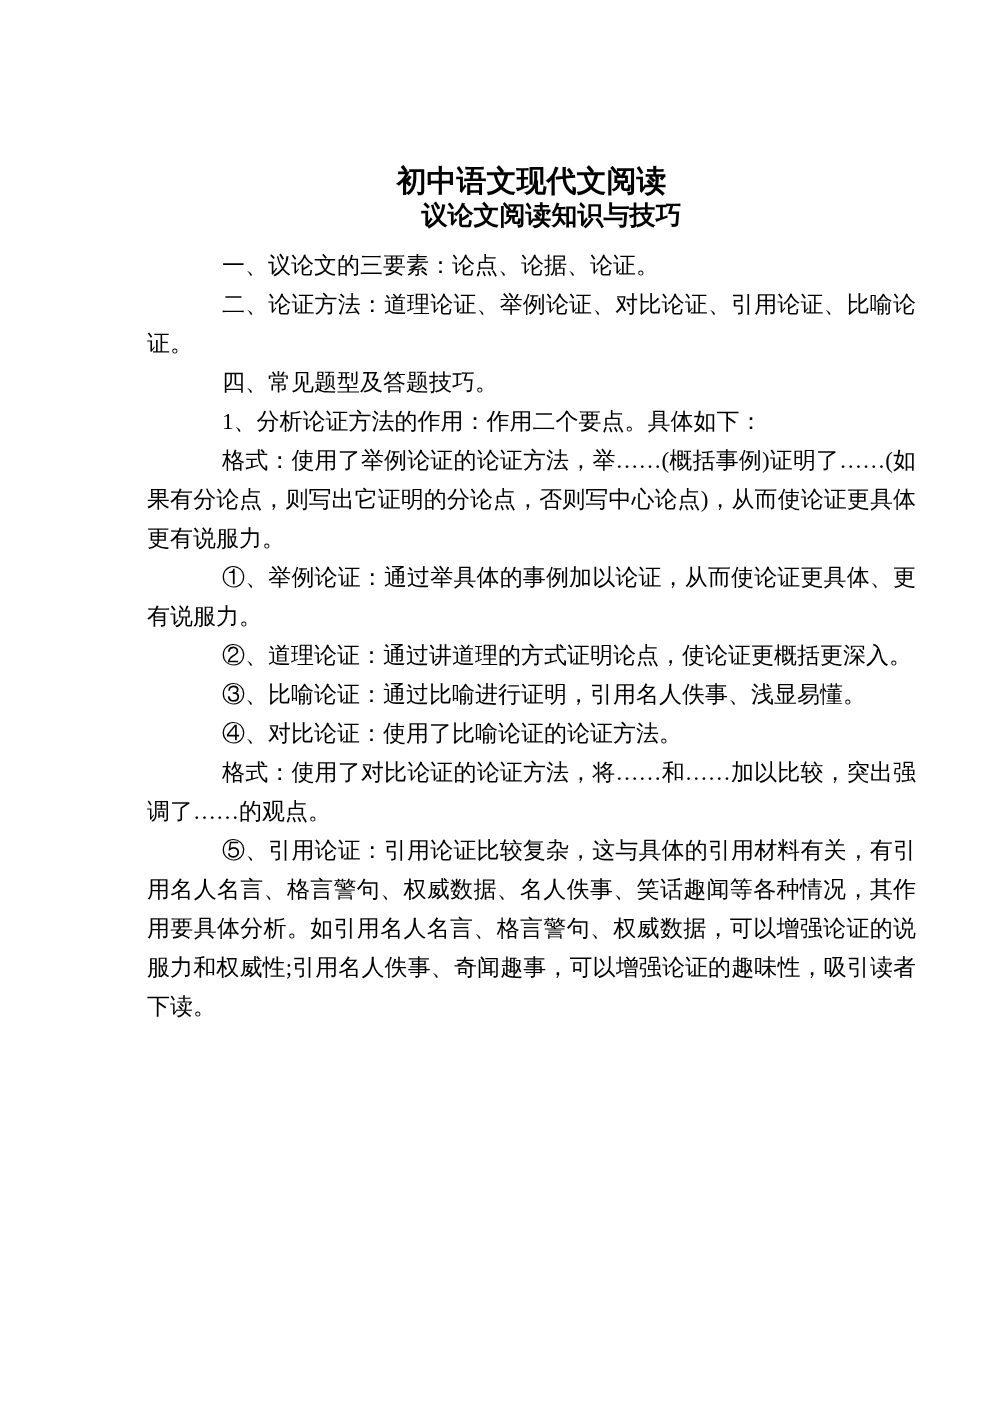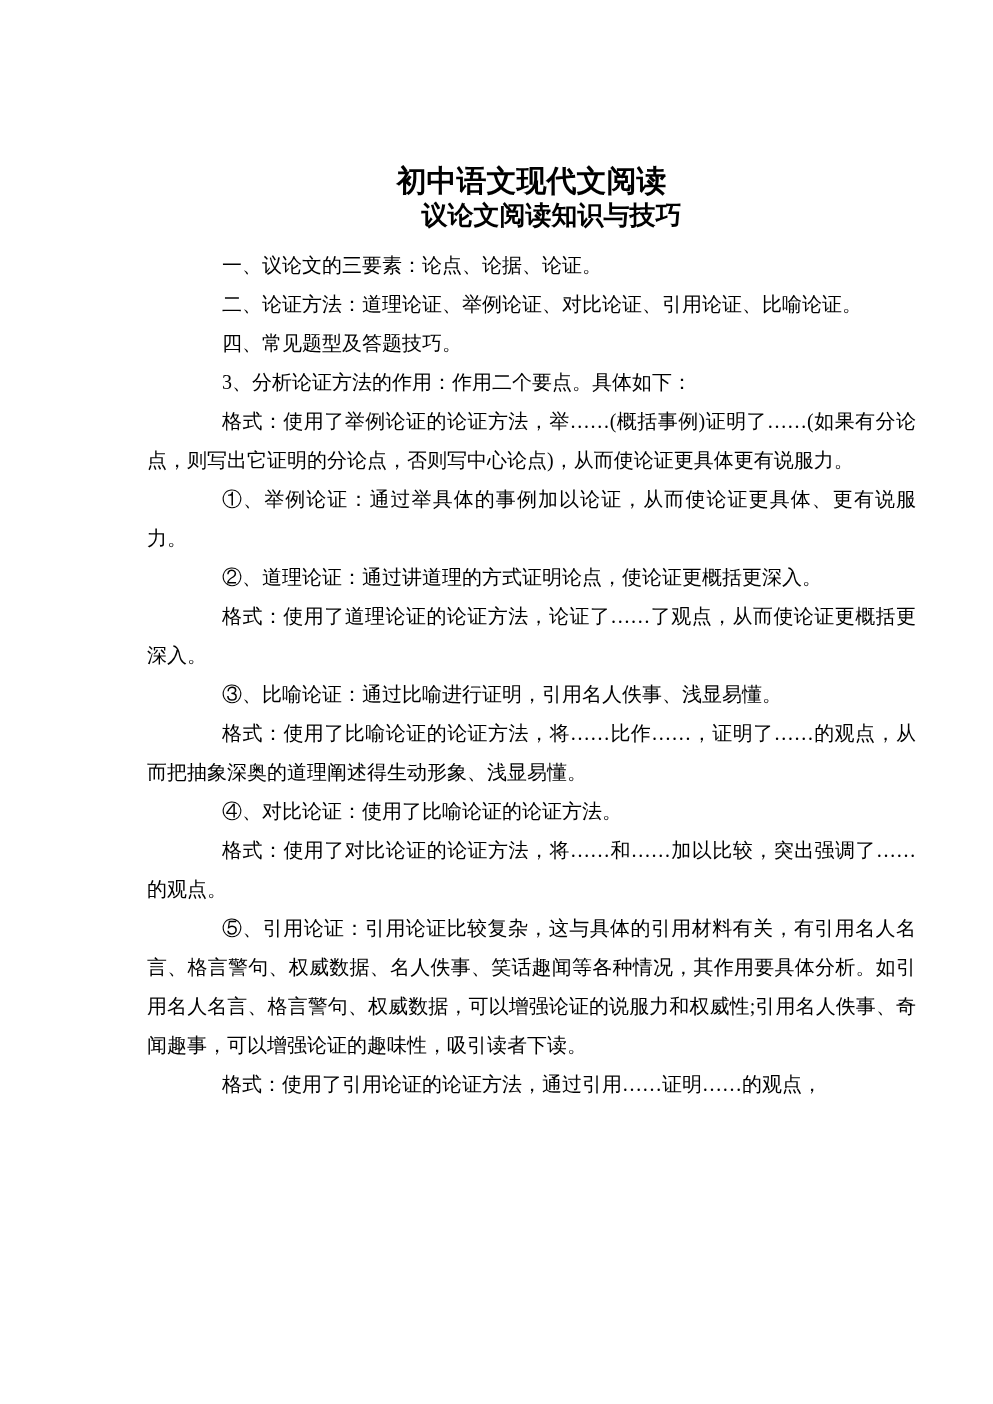--- a/index.html
+++ b/index.html
@@ -32,44 +32,41 @@
   .doc-subtitle {
     margin: 0 0 0 0;
     padding-left: 40px; 
     font-size: 26px;
     font-weight: bold;
     line-height: 34px;
     text-align: center;
   }
   .doc-body {
     margin-top: 13px;
-    font-size: 20px;
+    font-size: 23px;
     line-height: 39px;
     text-align: justify;
   }
   .doc-body p {
     margin: 0;
     text-indent: 75px;
   }
 </style>
 </head>
 <body style="background: rgb(255, 255, 255);">
 
 <div class="page" style="color: rgb(0, 0, 0);">
   <h1 class="doc-title">初中语文现代文阅读</h1>
   <h2 class="doc-subtitle">议论文阅读知识与技巧</h2>
   <div class="doc-body">
     <p>一、议论文的三要素：论点、论据、论证。</p>
     <p>二、论证方法：道理论证、举例论证、对比论证、引用论证、比喻论证。</p>
     <p>四、常见题型及答题技巧。</p>
-    <p>3、分析论证方法的作用：作用二个要点。具体如下：</p>
+    <p>1、分析论证方法的作用：作用二个要点。具体如下：</p>
     <p>格式：使用了举例论证的论证方法，举……(概括事例)证明了……(如果有分论点，则写出它证明的分论点，否则写中心论点)，从而使论证更具体更有说服力。</p>
     <p>①、举例论证：通过举具体的事例加以论证，从而使论证更具体、更有说服力。</p>
     <p>②、道理论证：通过讲道理的方式证明论点，使论证更概括更深入。</p>
-    <p>格式：使用了道理论证的论证方法，论证了……了观点，从而使论证更概括更深入。</p>
     <p>③、比喻论证：通过比喻进行证明，引用名人佚事、浅显易懂。</p>
-    <p>格式：使用了比喻论证的论证方法，将……比作……，证明了……的观点，从而把抽象深奥的道理阐述得生动形象、浅显易懂。</p>
     <p>④、对比论证：使用了比喻论证的论证方法。</p>
     <p>格式：使用了对比论证的论证方法，将……和……加以比较，突出强调了……的观点。</p>
     <p>⑤、引用论证：引用论证比较复杂，这与具体的引用材料有关，有引用名人名言、格言警句、权威数据、名人佚事、笑话趣闻等各种情况，其作用要具体分析。如引用名人名言、格言警句、权威数据，可以增强论证的说服力和权威性;引用名人佚事、奇闻趣事，可以增强论证的趣味性，吸引读者下读。</p>
-    <p>格式：使用了引用论证的论证方法，通过引用……证明……的观点，</p>
   </div>
 </div>
 
 </body></html>

